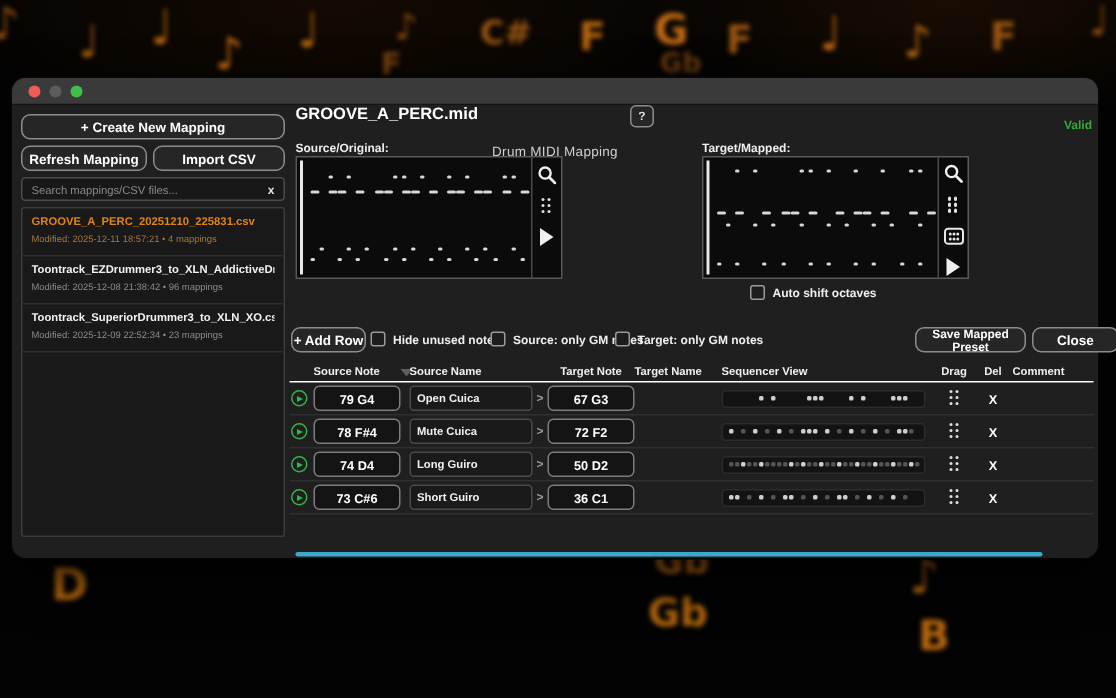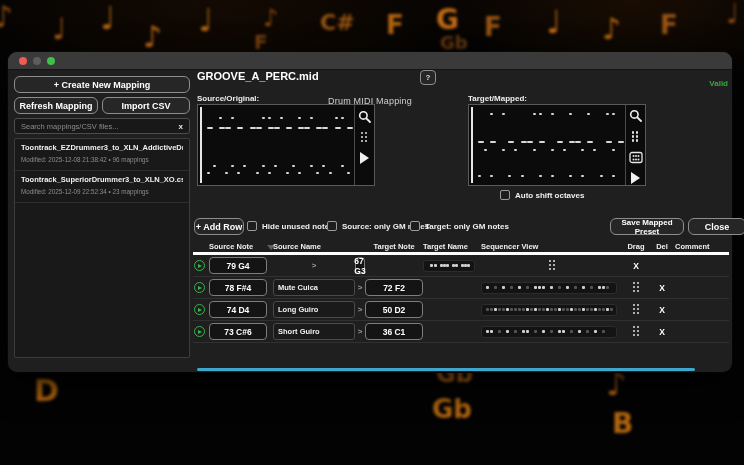--- a/index.html
+++ b/index.html
@@ -72,21 +72,21 @@
   .chk-label{font-size:8px;font-weight:bold;color:#efefef;}
   
   .addrow-btn{position:absolute;left:-2px;top:150px;width:50px;height:17px;}
   .chk{position:absolute;top:153px;display:flex;align-items:center;gap:5px;}
   .save-btn{position:absolute;left:414px;top:150px;width:74px;height:17px;}
   .close-btn{position:absolute;left:492px;top:150px;width:58px;height:17px;}
   
   .table{position:absolute;left:-3px;top:173px;width:536px;}
   .tgrid{display:grid;grid-template-columns:16px 58px 6px 82px 10px 58px 58px 142px 26px 26px 1fr;
     align-items:center;}
-  .thead{height:14px;border-bottom:3px solid #ffffff;}
+  .thead{height:14px;border-bottom:1px solid #ffffff;}
   .th{font-size:7.5px;font-weight:bold;color:#f0f0f0;white-space:nowrap;}
   .th.center{text-align:center;}
   .sort-icon{display:inline-block;margin-left:14px;width:0;height:0;
     border-left:4px solid transparent;border-right:4px solid transparent;
     border-top:5px solid #5f5f5f;vertical-align:middle;}
   .trow{height:22px;border-bottom:1px solid #303030;}
   .rowplay{width:11px;height:11px;border-radius:50%;border:1.5px solid #35b44a;
     display:flex;align-items:center;justify-content:center;margin-left:1px;cursor:pointer;}
   .rowplay i{width:0;height:0;border-left:4px solid #35b44a;border-top:2.5px solid transparent;
     border-bottom:2.5px solid transparent;margin-left:1px;}
@@ -151,20 +151,24 @@
 
     <div class="sidebar">
       <div class="btn sb-create">+ Create New Mapping</div>
       <div class="btn sb-refresh">Refresh Mapping</div>
       <div class="btn sb-import">Import CSV</div>
       <div class="sb-search">
         <input placeholder="Search mappings/CSV files..." style="">
         <span class="sb-clear">x</span>
       </div>
       <div class="sb-list" id="mapping-list">
+          <div class="sb-item selected">
+            <div class="fname">GROOVE_A_PERC_20251210_225831.csv</div>
+            <div class="meta">Modified: 2025-12-11 18:57:21  •  4 mappings</div>
+          </div>
           <div class="sb-item">
             <div class="fname">Toontrack_EZDrummer3_to_XLN_AddictiveDrums.csv</div>
             <div class="meta">Modified: 2025-12-08 21:38:42  •  96 mappings</div>
           </div>
           <div class="sb-item">
             <div class="fname">Toontrack_SuperiorDrummer3_to_XLN_XO.csv</div>
             <div class="meta">Modified: 2025-12-09 22:52:34  •  23 mappings</div>
           </div>
         </div>
     </div>
@@ -652,20 +656,21 @@
         </div>
         <div id="table-body">
             <div class="tgrid trow">
               <div>
                 <span class="rowplay">
                   <i></i>
                 </span>
               </div>
               <div class="notebox">79 G4</div>
               <div></div>
+              <div class="namebox">Open Cuica</div>
               <div class="map-arrow">&gt;</div>
               <div class="notebox">67 G3</div>
               <div class="tname"></div>
               <div class="seqstrip">
                 <span class="step"></span>
                 <span class="step"></span>
                 <span class="step"></span>
                 <span class="step"></span>
                 <span class="step"></span>
                 <span class="step">

